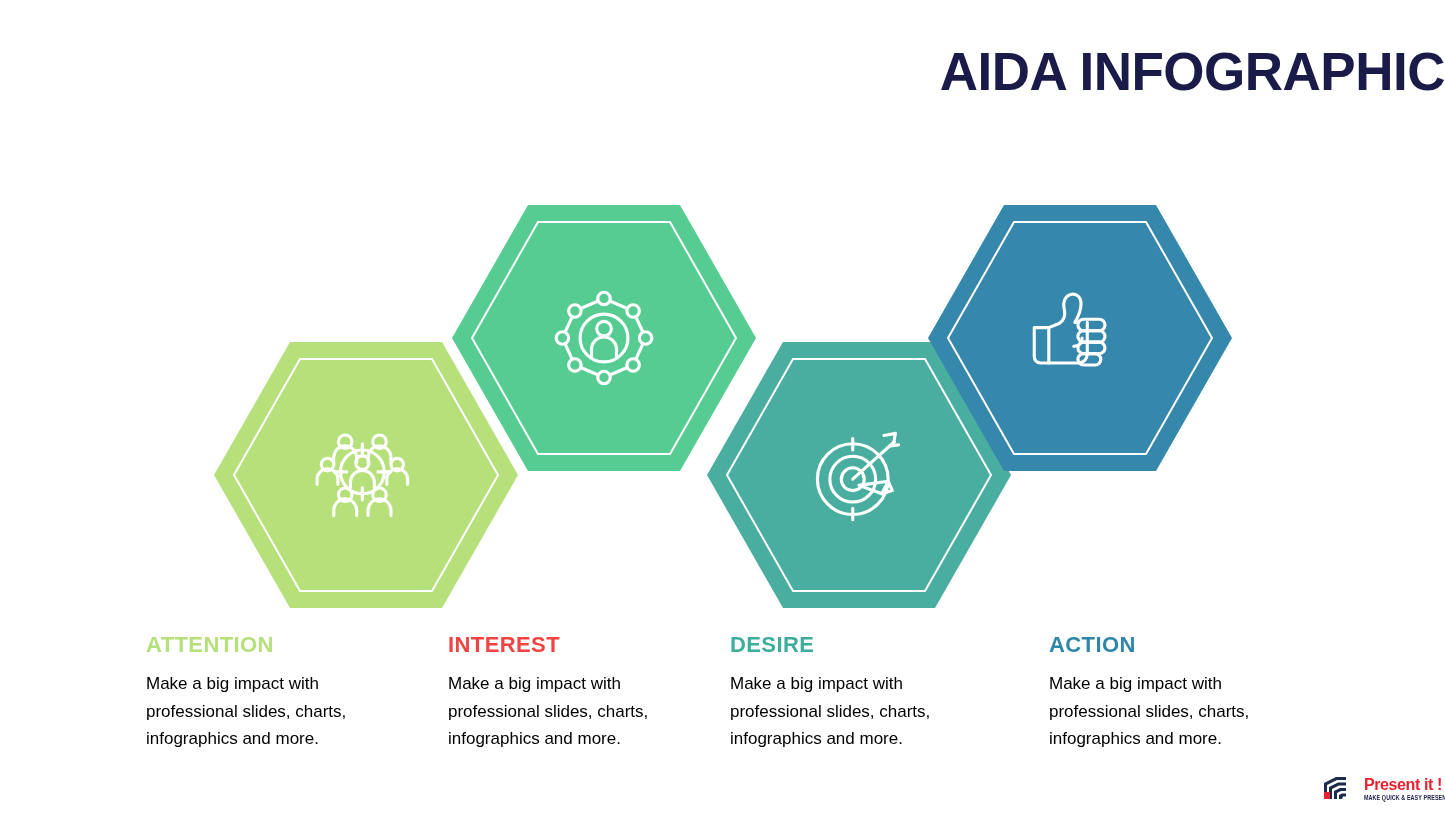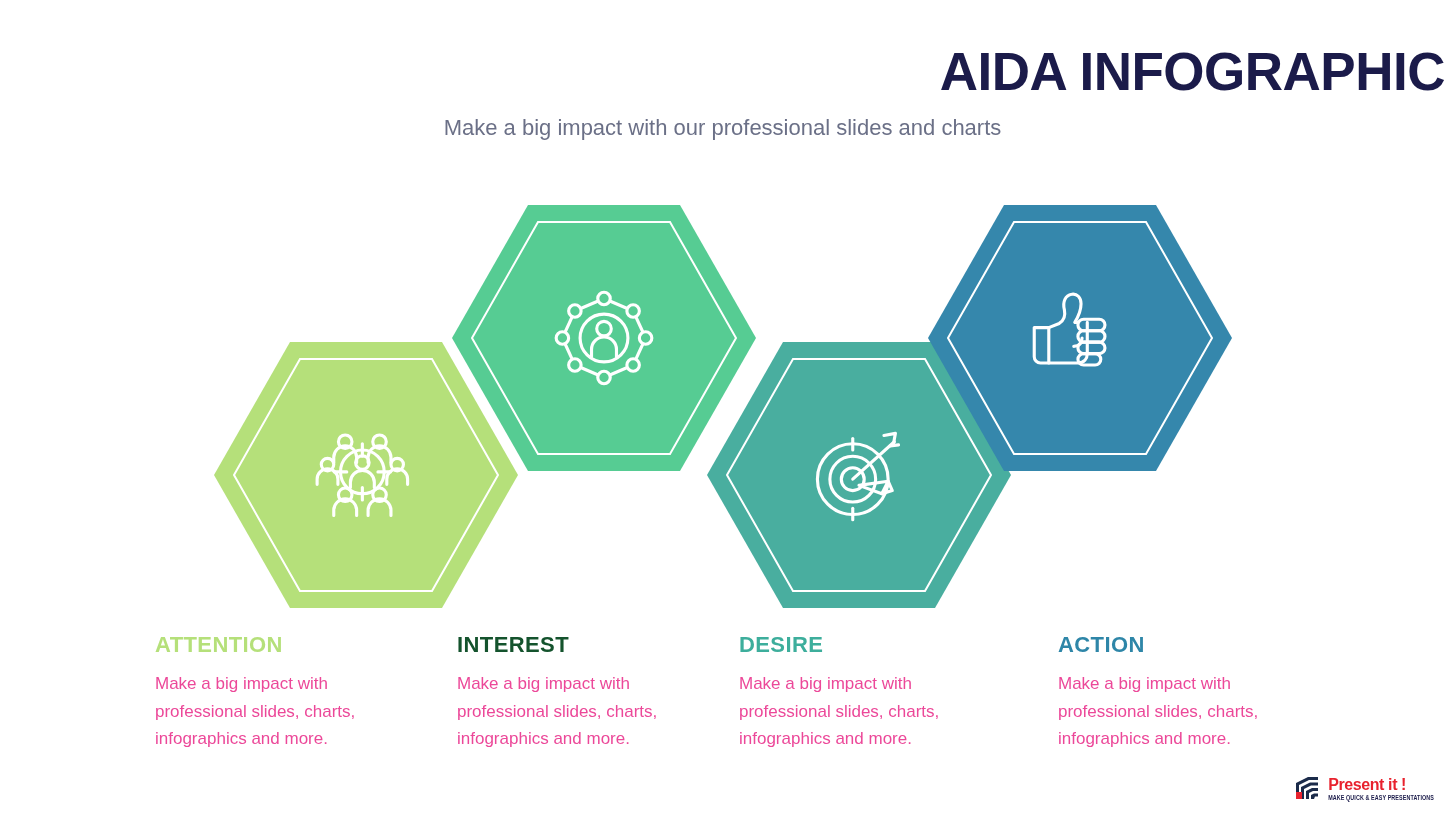--- a/index.html
+++ b/index.html
@@ -83,49 +83,47 @@
   .hex-icon svg {
     width: 100%;
     height: 100%;
     display: block;
   }
 
   
   .caption {
     position: absolute;
     width: 250px;
-    margin-left: 9px;
   }
 
   .caption-title {
     font-size: 22px;
     font-weight: 800;
     letter-spacing: 0.4px;
     line-height: 1.1;
     margin-bottom: 13px;
   }
 
   .caption-body {
     font-size: 17px;
     font-weight: 400;
-    color: #ec4899;
+    color: #000000;
     line-height: 1.62;
   }
 
   
   .logo {
     position: absolute;
     left: 1322px;
     top: 772px;
     width: 112px;
     height: 34px;
     display: flex;
     align-items: center;
-    gap: 8px;
-    justify-content: flex-end;
+    gap: 16px;
   }
 
   .logo-mark {
     width: 26px;
     height: 24px;
     flex: 0 0 auto;
   }
   .logo-mark svg { display: block; width: 100%; height: 100%; }
 
   .logo-text { line-height: 1; }
@@ -151,21 +149,20 @@
     transform-origin: left top;
   }
 </style>
 </head>
 <body>
 
 <div class="slide">
 
   <div class="header">
     <div class="title">AIDA INFOGRAPHIC</div>
-    <div class="subtitle">Make a big impact with our professional slides and charts</div>
   </div>
 
   <div class="hex-stage">
 
     <div class="hex" style="left:214px; top:342px;">
       <svg viewBox="0 0 304 266">
         <polygon points="76,0 228,0 304,133 228,266 76,266 0,133" fill="#B5E07A"></polygon>
         <polygon points="86,17 218,17 284,133 218,249 86,249 20,133" fill="none" stroke="#ffffff" stroke-width="2"></polygon>
       </svg>
       <div class="hex-icon">
@@ -278,21 +275,21 @@
     </div>
 
   </div>
 
   <div class="caption" style="left:146px; top:633px;">
     <div class="caption-title" style="color:#B5E07A;">ATTENTION</div>
     <div class="caption-body">Make a big impact with professional slides, charts, infographics and more.</div>
   </div>
 
   <div class="caption" style="left:448px; top:633px;">
-    <div class="caption-title" style="color:#14532d;">INTEREST</div>
+    <div class="caption-title" style="color:#ef4444;">INTEREST</div>
     <div class="caption-body">Make a big impact with professional slides, charts, infographics and more.</div>
   </div>
 
   <div class="caption" style="left:730px; top:633px;">
     <div class="caption-title" style="color:#3DAE9C;">DESIRE</div>
     <div class="caption-body">Make a big impact with professional slides, charts, infographics and more.</div>
   </div>
 
   <div class="caption" style="left:1049px; top:633px;">
     <div class="caption-title" style="color:#2E86A8;">ACTION</div>

